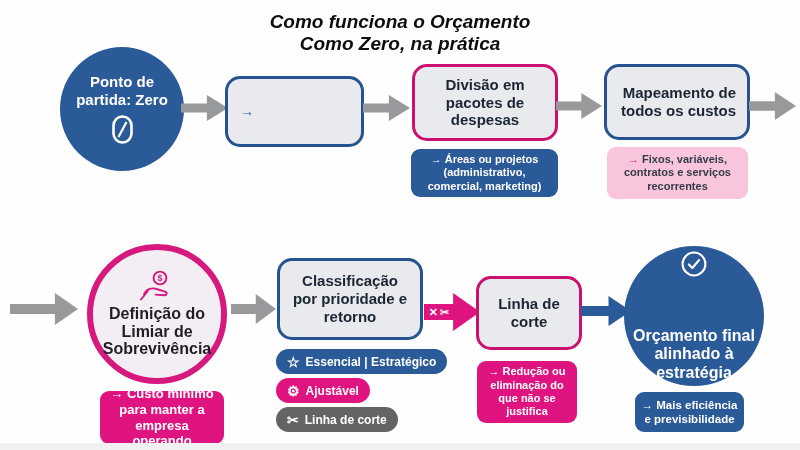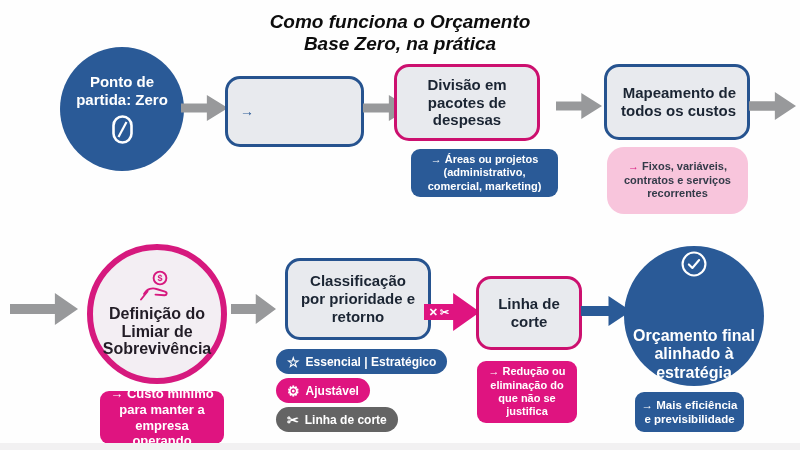--- a/index.html
+++ b/index.html
@@ -25,39 +25,39 @@
 
   
   .stepbox { position:absolute; background:#e8eaee; border-radius:15px;
     display:flex; align-items:center; justify-content:center; text-align:center;
     font-weight:bold; color:#1b2533; font-size:15px; line-height:1.18; }
   .bd-blue { border:3px solid #26538f; }
   .bd-pink { border:3px solid #cc106f; }
   .box1 { left:225px; top:76px; width:139px; height:71px; justify-content:flex-start;
     padding:6px 8px 6px 12px; text-align:left; font-size:14px; color:#8d939f; }
   .box1 .arr { color:#2a5a97; margin-right:5px; }
-  .box2 { left:394px; top:64px; width:146px; height:77px; }
+  .box2 { left:412px; top:64px; width:146px; height:77px; }
   .box2 .lbl { width:122px; }
   .box3 { left:604px; top:64px; width:146px; height:76px; }
   .box3 .lbl { width:118px;text-align:right; }
-  .box4 { left:277px; top:258px; width:146px; height:82px;margin-left:8px; }
+  .box4 { left:277px; top:258px; width:146px; height:82px; }
   .box4 .lbl { width:118px; }
   .box5 { left:476px; top:276px; width:106px; height:74px; }
   .box5 .lbl { width:80px; }
 
   
   .note { position:absolute; border-radius:9px; display:flex; align-items:center;
     justify-content:center; text-align:center; font-weight:bold; line-height:1.22;
     padding:3px 5px; }
   .n-blue { background:#2a5a97; color:#fff; }
   .n-magenta { background:#df1480; color:#fff; }
   .n-pinklight { background:#f8c5dc; color:#333b49; }
   .n-pinklight .arr { color:#d6197e; }
   .note2 { left:411px; top:149px; width:147px; height:48px; font-size:11px; }
-  .note3 { left:607px; top:147px; width:141px; height:67px; font-size:11px;border-radius:17px; }
+  .note3 { left:607px; top:147px; width:141px; height:52px; font-size:11px; }
   .noteC2 { left:100px; top:391px; width:124px; height:53px; font-size:13px; }
   .note5 { left:477px; top:361px; width:100px; height:62px; font-size:11px; }
   .note6 { left:635px; top:392px; width:109px; height:40px; font-size:11.5px; }
 
   
   .arrow { position:absolute;
     clip-path:polygon(0 33%, 55% 33%, 55% 0, 100% 50%, 55% 100%, 55% 67%, 0 67%);
     background:#98999b; }
   .a1 { left:181px; top:95px; width:47px; height:26px; }
   .a2 { left:363px; top:95px; width:47px; height:26px; }
@@ -89,21 +89,21 @@
 
   .bottom-strip { position:absolute; left:0; right:0; bottom:0; height:7px; background:#f2f1f2; }
 </style>
 </head>
 <body>
 
 <div id="canvas">
 
   <div class="title">
     <div>Como funciona o Orçamento</div>
-    <div>Base Zero, na prática</div>
+    <div>Como Zero, na prática</div>
   </div>
 
   <div class="circle c-blue c1">
     <div class="lbl">Ponto de partida: Zero</div>
     <div class="icon-wrap">
       <svg width="23" height="31" viewBox="0 0 23 31">
         <rect x="2.5" y="2.5" width="18" height="26" rx="9" fill="none" stroke="#ffffff" stroke-width="2.6"></rect>
         <line x1="7.5" y1="23" x2="15.5" y2="8" stroke="#ffffff" stroke-width="2.2"></line>
       </svg>
     </div>

